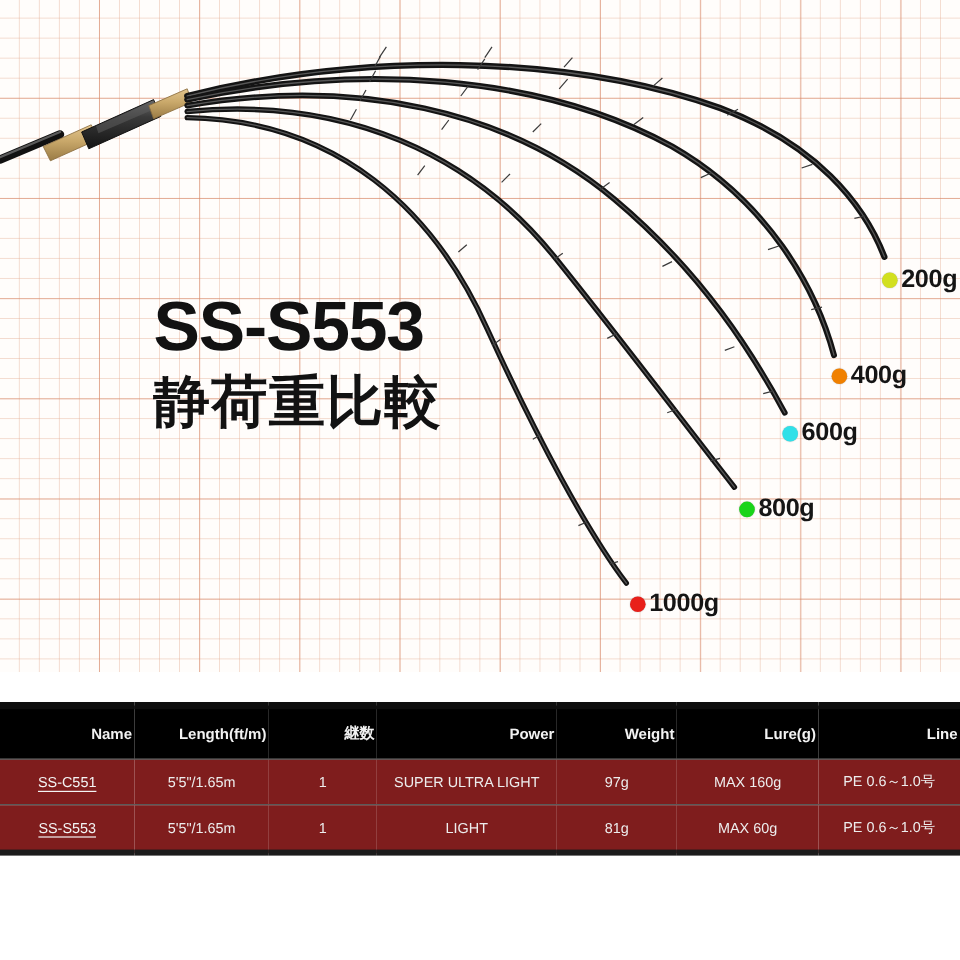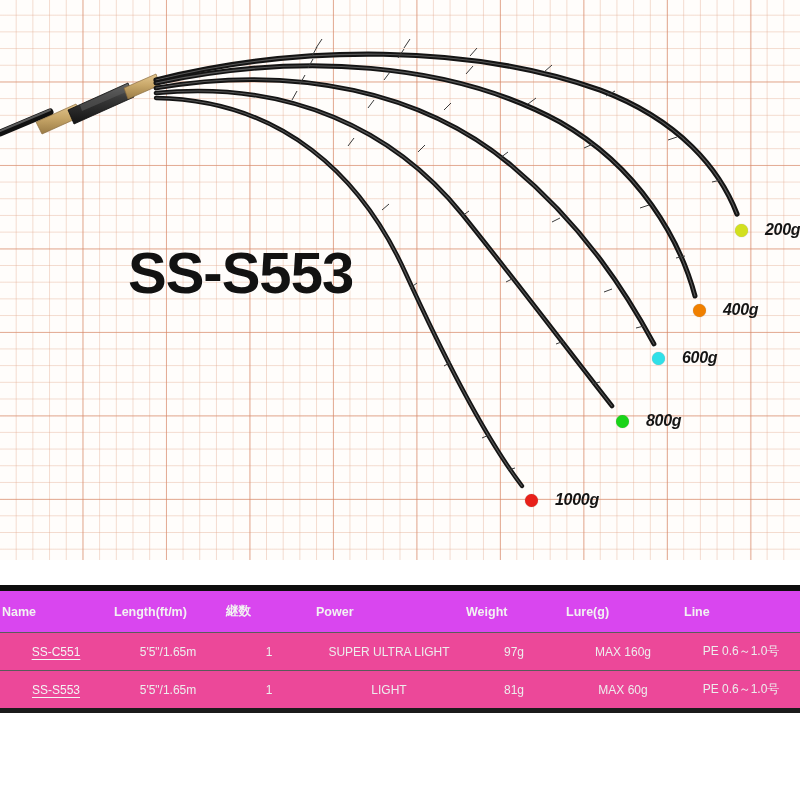--- a/index.html
+++ b/index.html
@@ -43,41 +43,40 @@
     font-family: "DejaVu Sans", "Liberation Sans", sans-serif;
   }
 
   
   .marker { position: absolute; display: flex; align-items: center; z-index: 6; }
   .marker .dot {
     width: 13px; height: 13px; border-radius: 50%; flex: 0 0 auto;
     box-shadow: 0 0 1px rgba(0,0,0,0.35);
   }
   .marker .mlabel {
-    font-size: 16px; font-weight: bold; color: #151515;
-    margin-left: 17px; white-space: nowrap; letter-spacing: -0.3px;
-    font-family: "Liberation Sans", "DejaVu Sans", sans-serif;
-    font-style: italic;
+    font-size: 21px; font-weight: bold; color: #151515;
+    margin-left: 3px; white-space: nowrap; letter-spacing: -0.3px;
+    font-family: "Liberation Sans", "DejaVu Sans", sans-serif;
   }
 
   
   #spec-table {
     position: absolute; left: 0; top: 585px; width: 800px;
     border-collapse: collapse; table-layout: fixed;
   }
   #spec-table thead th {
-    background: #d946ef; color: #f2f2f2;
-    font-size: 12.5px; font-weight: bold; text-align: left;
+    background: #000000; color: #f2f2f2;
+    font-size: 12.5px; font-weight: bold; text-align: right;
     padding: 12px 2px 12px; height: 41px;
     border-top: 6px solid #0e0e0e;
     border-bottom: 1px solid #5c5c5c;
     font-family: "Liberation Sans", "DejaVu Sans", sans-serif;
   }
   #spec-table tbody td {
-    background: #ec4899; color: #ededed;
+    background: #7f1d1d; color: #ededed;
     font-size: 12px; text-align: center; padding: 10px 2px;
     height: 30px; border-bottom: 1px solid #5a5a5a;
     font-family: "Liberation Sans", "DejaVu Sans", sans-serif;
   }
   #spec-table tbody tr:last-child td { border-bottom: 5px solid #1b1b1b; }
   #spec-table td.name-cell span {
     text-decoration: underline; text-underline-offset: 3px; color: #f4f4f4;
   }
   .col-name   { width: 112px; }
   .col-length { width: 112px; }
@@ -202,20 +201,21 @@
           <path d="M410,288 l7,-5"></path>
             <path d="M444,366 l7,-4"></path>
             <path d="M482,438 l7,-3"></path>
           <path d="M508,470 l7,-2"></path>
         </g>
       </g>
     </svg>
 
     <div id="title-block">
       <div id="model-name">SS-S553</div>
+      <div id="sub-title">静荷重比較</div>
     </div>
 
     <div class="marker" style="left: 735px; top: 221px;">
       <span class="dot" style="background: rgb(210, 224, 31);"></span>
       <span class="mlabel">200g</span>
     </div>
     <div class="marker" style="left: 693px; top: 301px;">
       <span class="dot" style="background: rgb(240, 128, 0);"></span>
       <span class="mlabel">400g</span>
     </div>

